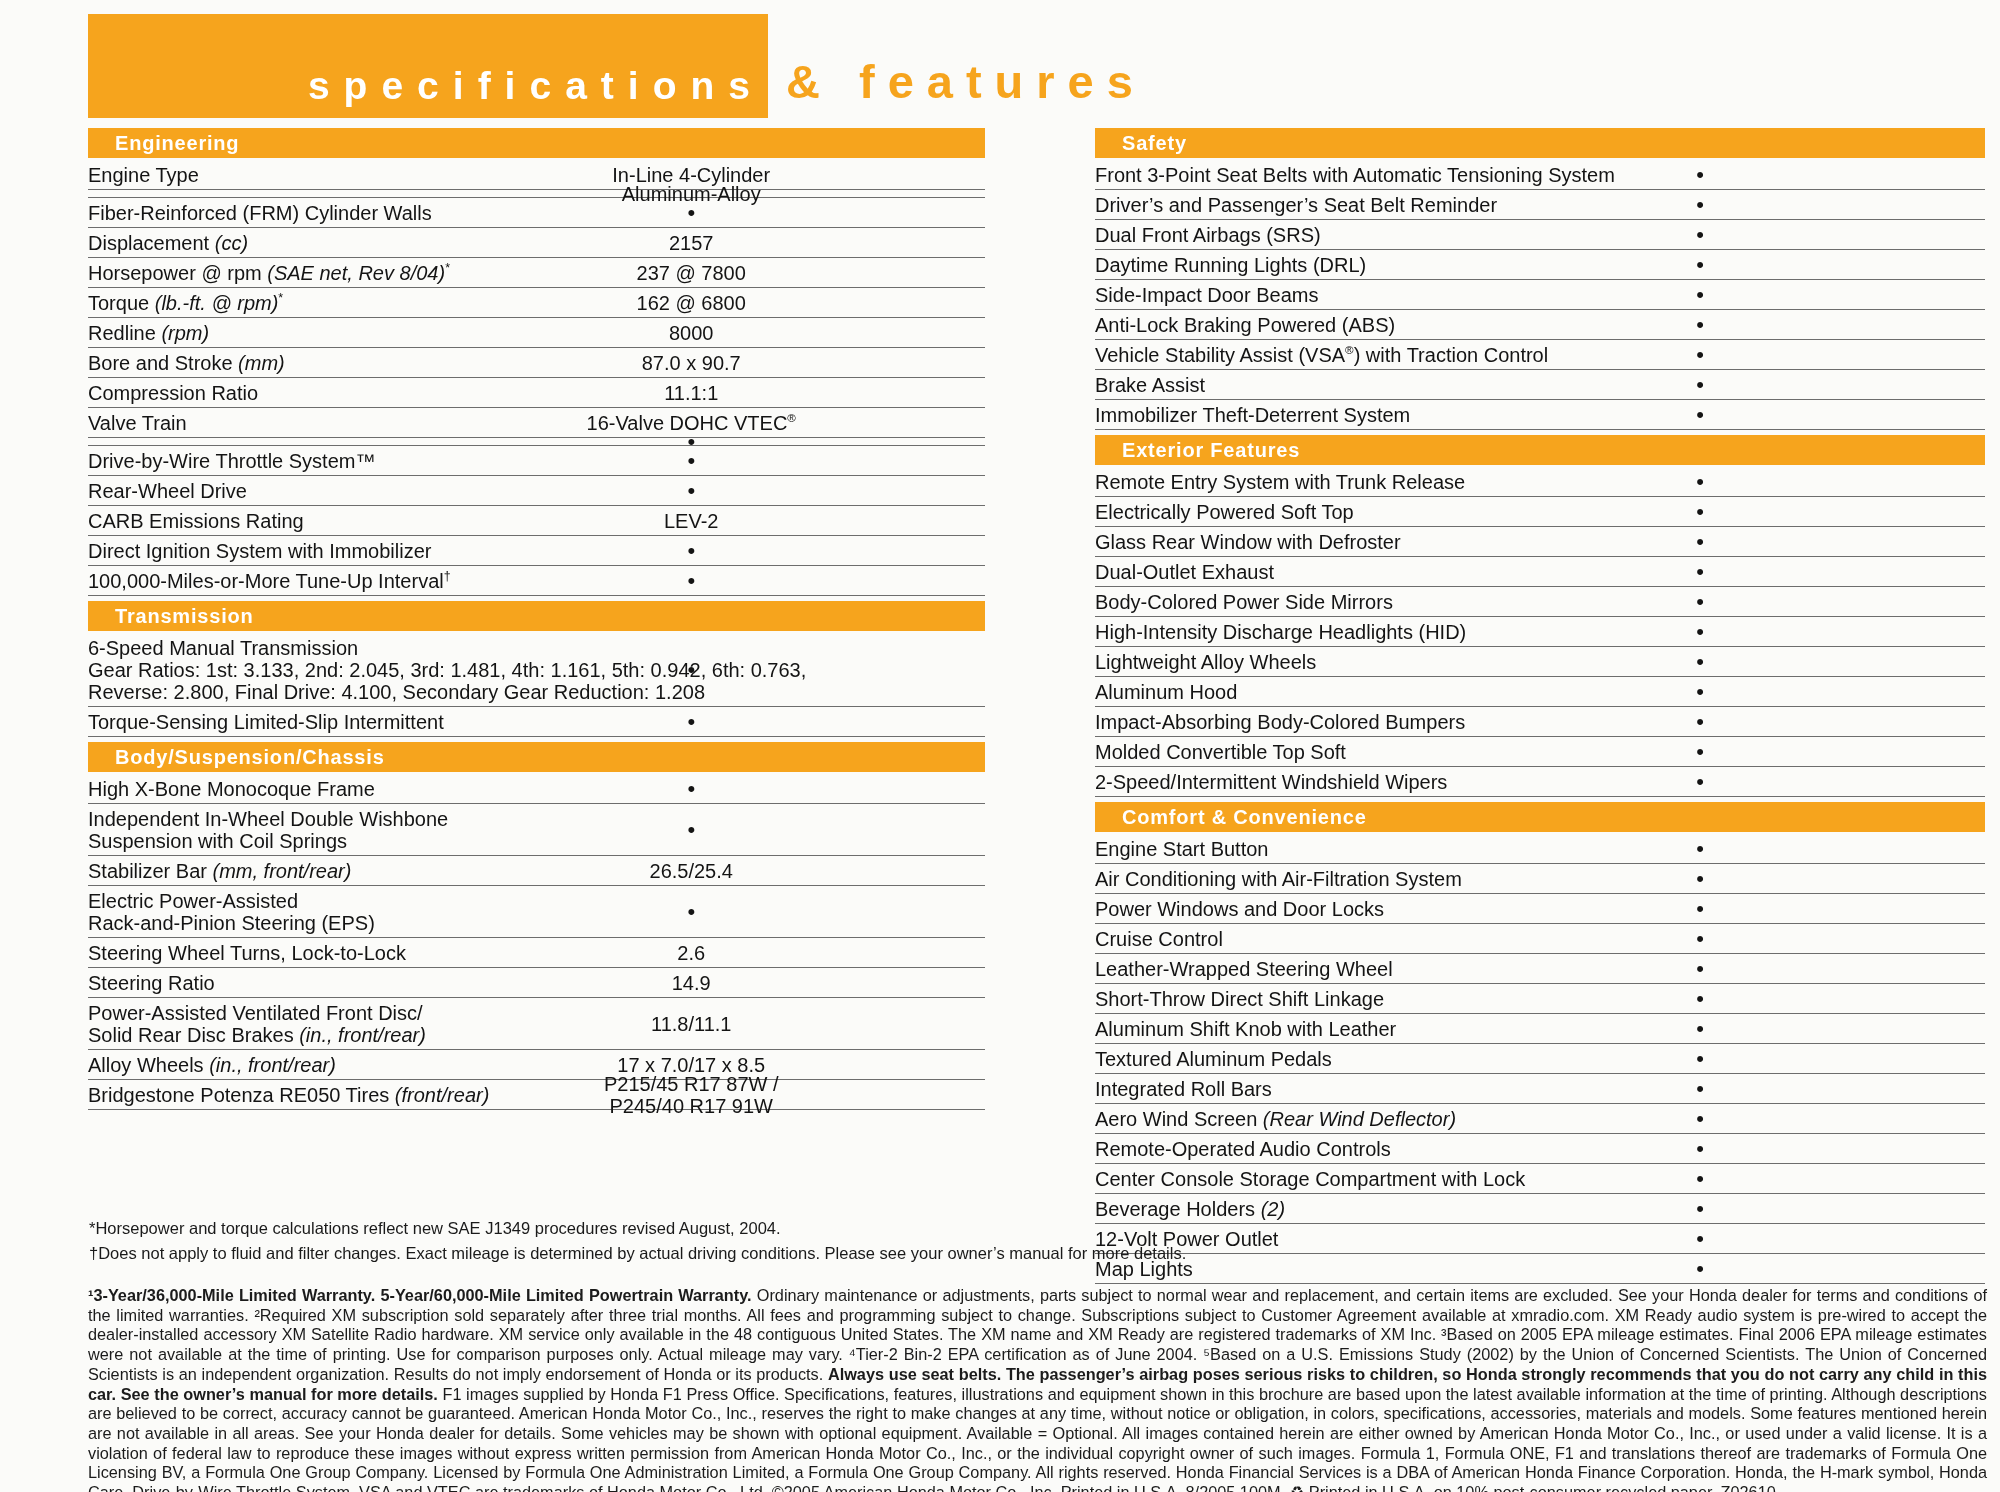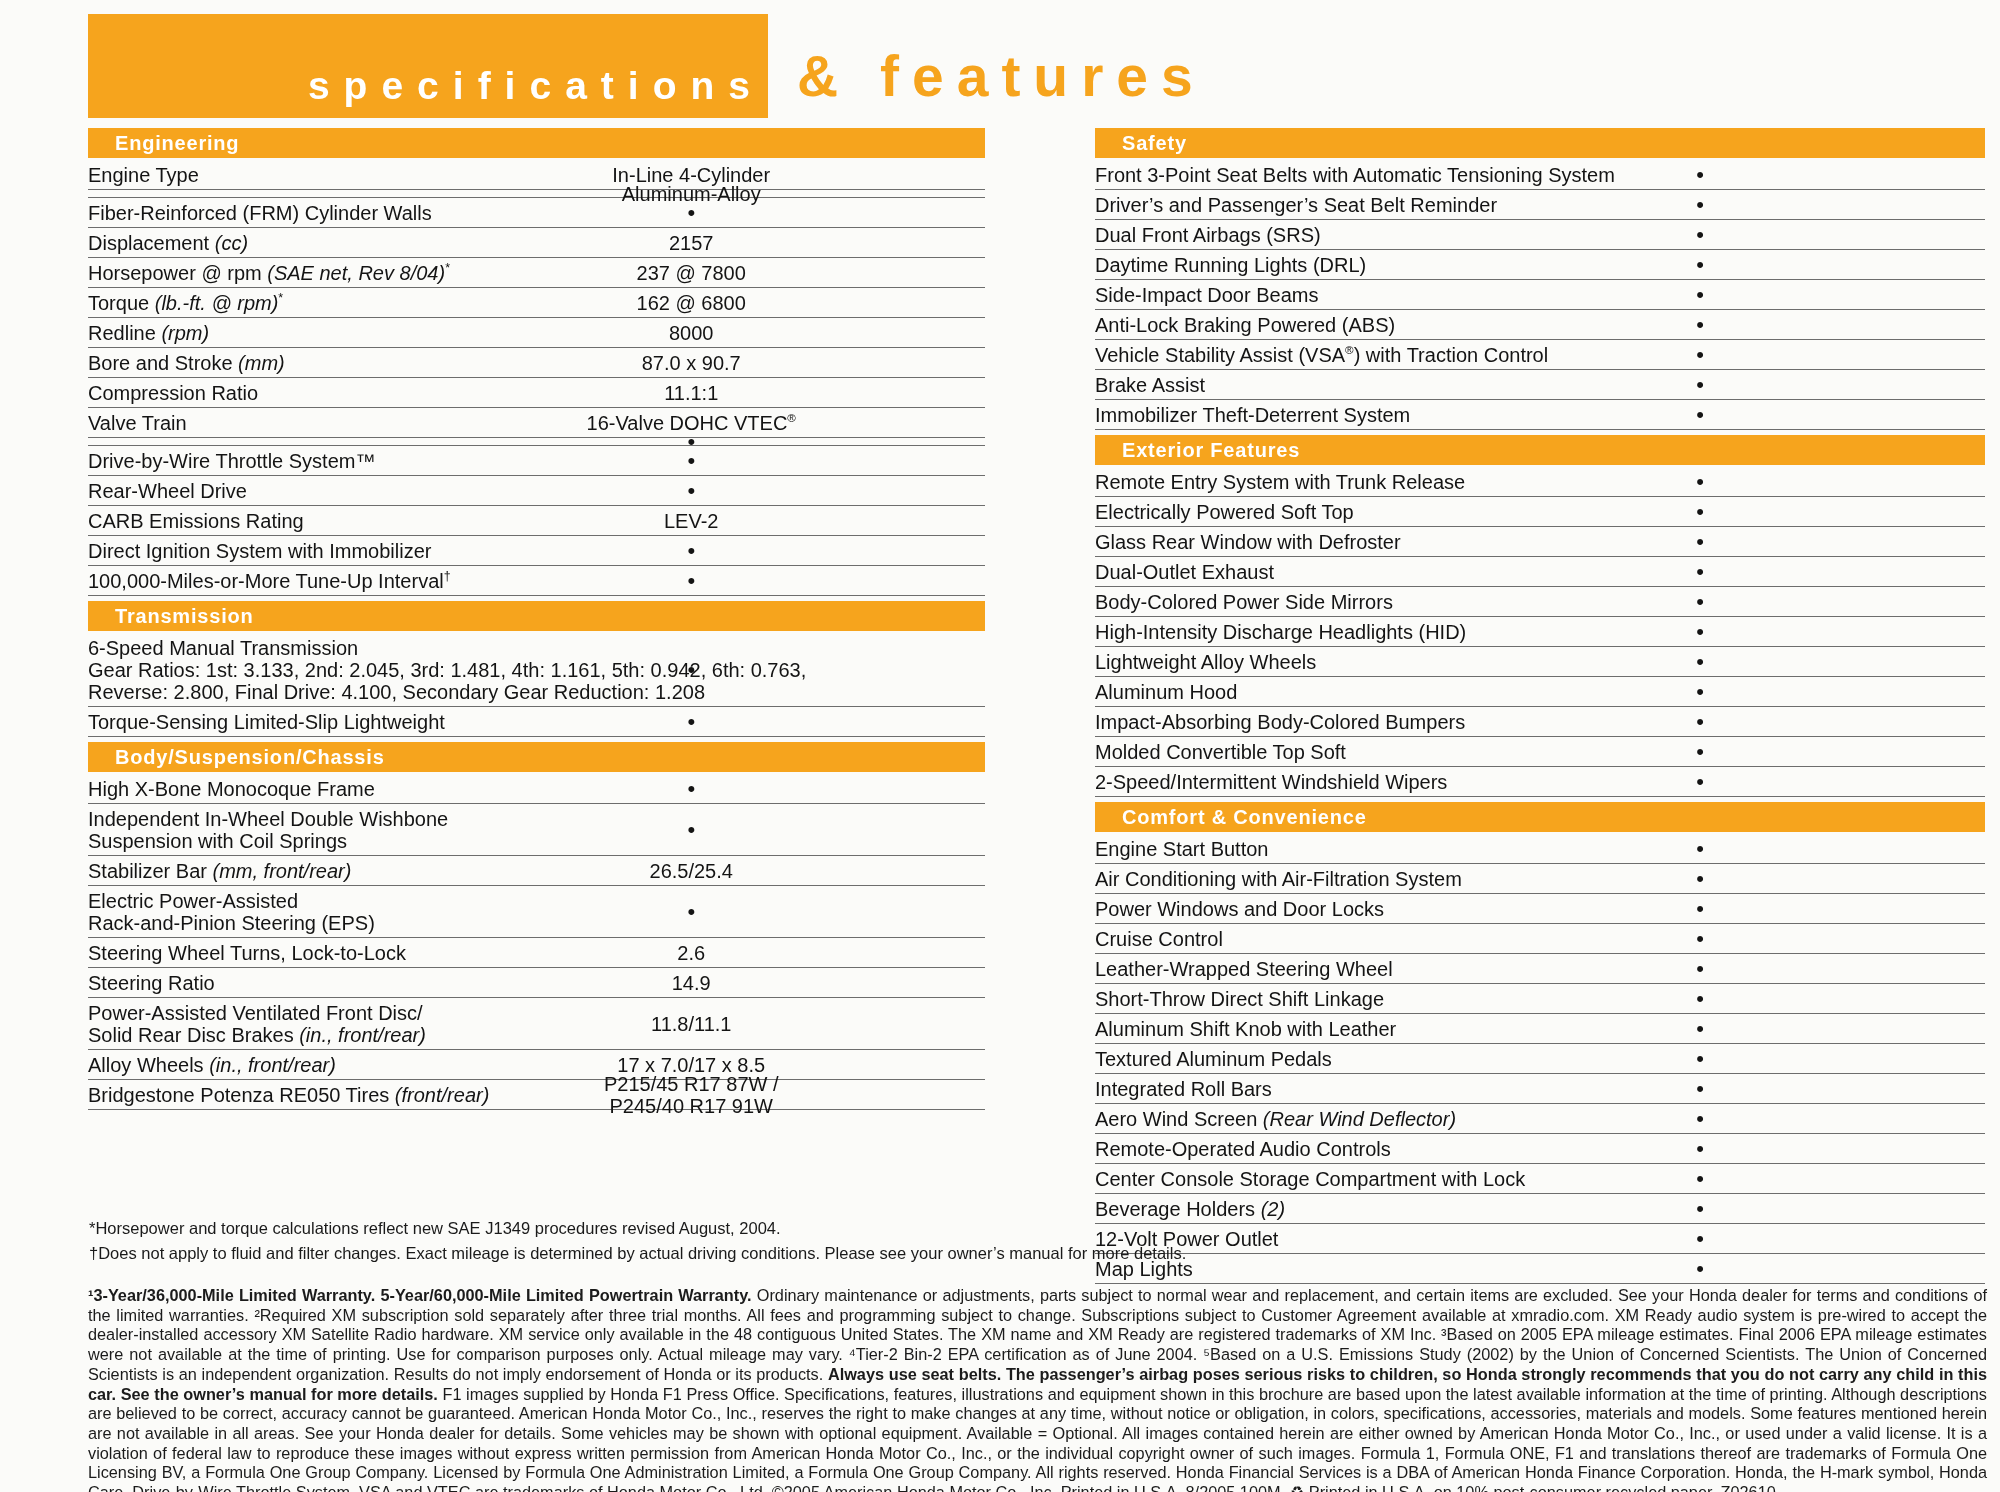--- a/index.html
+++ b/index.html
@@ -14,21 +14,21 @@
     font-family:"Liberation Sans","DejaVu Sans",sans-serif;
   }
   
   .masthead{position:absolute;left:88px;top:14px;display:flex;align-items:flex-end;}
   .title-band{
     width:680px;height:104px;background:var(--orange);
     display:flex;align-items:flex-end;justify-content:flex-end;
     padding:0 4px 13px 0;box-sizing:border-box;
   }
   .title-word{font-size:39px;font-weight:bold;letter-spacing:14px;color:#ffffff;line-height:1;white-space:nowrap;}
-  .title-amp{font-size:57px;font-weight:bold;letter-spacing:13px;color:var(--orange);line-height:1;padding:0 0 13px 29px;white-space:nowrap;}
+  .title-amp{font-size:47px;font-weight:bold;letter-spacing:13px;color:var(--orange);line-height:1;padding:0 0 13px 18px;white-space:nowrap;}
   
   .col{position:absolute;top:128px;}
   #col-left{left:88px;width:897px;}
   #col-right{left:1095px;width:890px;}
   .section-bar{
     height:30px;background:var(--orange);color:#fff;font-weight:bold;
     font-size:20px;letter-spacing:0.8px;display:flex;align-items:center;
     padding-left:27px;box-sizing:border-box;margin:5px 0 2px 0;
   }
   .col > .section-bar:first-child{margin-top:0;}
@@ -133,21 +133,21 @@
       <div class="section-bar">
         <span>Transmission</span>
       </div>
       <div class="row">
         <div class="label"><span>6-Speed Manual Transmission
 Gear Ratios: 1st: 3.133, 2nd: 2.045, 3rd: 1.481, 4th: 1.161, 5th: 0.942, 6th: 0.763,
 Reverse: 2.800, Final Drive: 4.100, Secondary Gear Reduction: 1.208</span></div>
         <div class="value bullet">•</div>
       </div>
       <div class="row">
-        <div class="label"><span>Torque-Sensing Limited-Slip Lightweight</span></div>
+        <div class="label"><span>Torque-Sensing Limited-Slip Intermittent</span></div>
         <div class="value bullet">•</div>
       </div>
       <div class="section-bar">
         <span>Body/Suspension/Chassis</span>
       </div>
       <div class="row">
         <div class="label"><span>High X-Bone Monocoque Frame</span></div>
         <div class="value bullet">•</div>
       </div>
       <div class="row">

